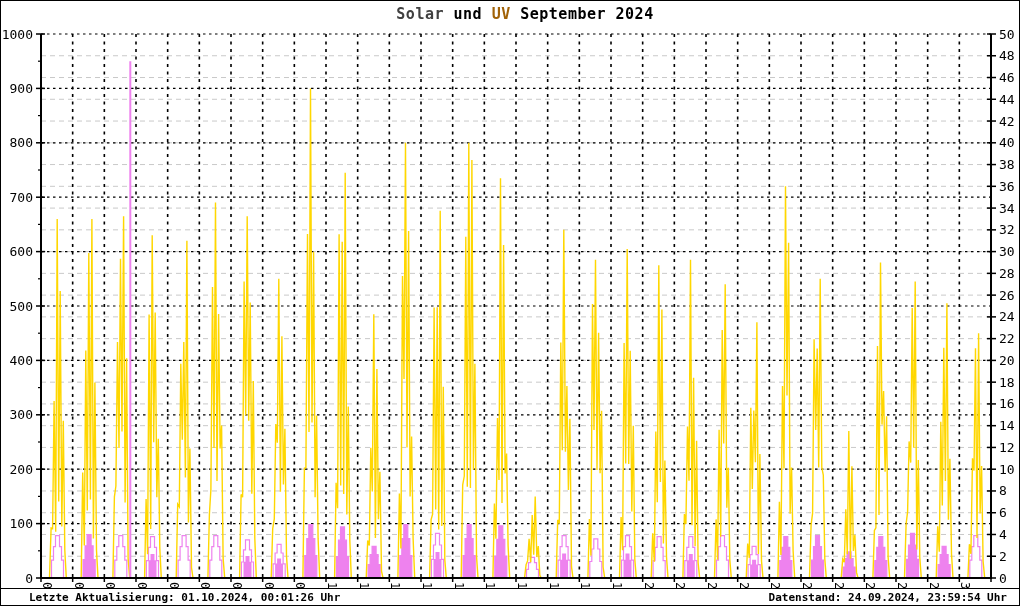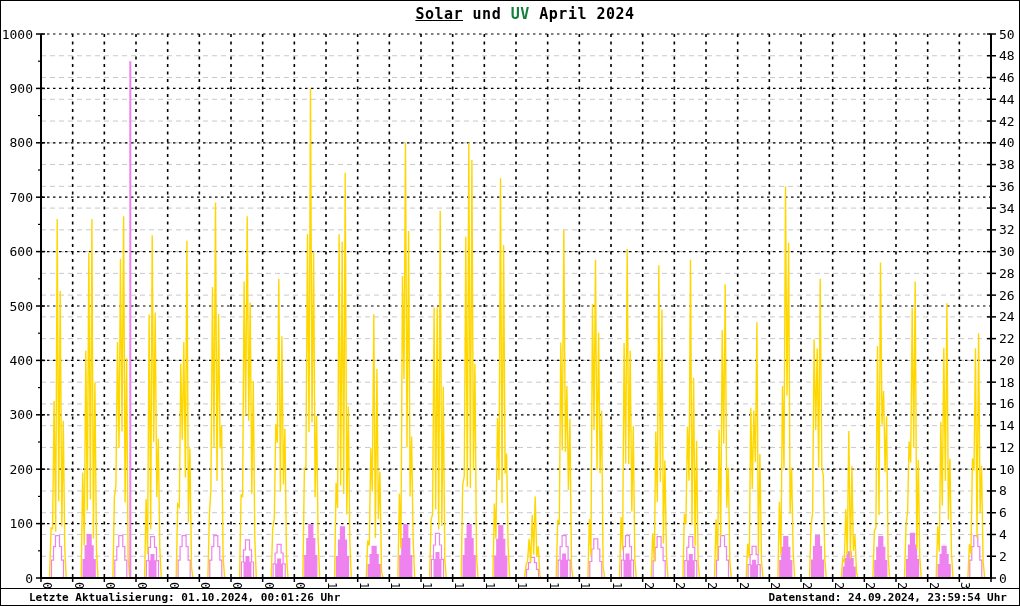--- a/index.html
+++ b/index.html
@@ -5,36 +5,36 @@
   html,body{margin:0;padding:0;background:#fff;}
   .frame{
     position:relative;width:1020px;height:606px;box-sizing:border-box;
     background:#fff;border:1px solid #000;overflow:hidden;
     font-family:"DejaVu Sans Mono","Liberation Mono",monospace;
   }
   .title{
     position:absolute;top:4px;left:0;width:100%;padding-left:30px;box-sizing:border-box;
     text-align:center;font-size:15px;font-weight:bold;letter-spacing:.5px;white-space:pre;color:#000;
   }
-  .t-solar{color:#000000;text-decoration:underline;}
-  .t-uv{color:#15803d;}
+  .t-solar{color:#404040;}
+  .t-uv{color:#a16207;}
   #chart{position:absolute;top:0;left:0;}
   svg text{font-family:"DejaVu Sans Mono","Liberation Mono",monospace;fill:#000;}
   .footer{
     position:absolute;left:0;right:0;bottom:0;height:15px;
     border-top:1px solid #000;background:#fff;
     display:flex;justify-content:space-between;align-items:center;
     font-size:11px;font-weight:bold;padding:1px 12px 0 28px;white-space:pre;color:#000;gap:28px;
   }
 </style>
 </head>
 <body>
 
 <div class="frame">
-  <div class="title"><span class="t-solar">Solar</span><span> und </span><span class="t-uv">UV</span><span> April 2024</span></div>
+  <div class="title"><span class="t-solar">Solar</span><span> und </span><span class="t-uv">UV</span><span> September 2024</span></div>
 
   <svg id="chart" width="1020" height="590" viewBox="0 0 1020 590">
       <g>
         <line x1="40" y1="555.24" x2="990" y2="555.24" stroke="#c9c9c9" stroke-width="1" stroke-dasharray="5 4"></line>
         <line x1="40" y1="533.48" x2="990" y2="533.48" stroke="#c9c9c9" stroke-width="1" stroke-dasharray="5 4"></line>
         <line x1="40" y1="511.72" x2="990" y2="511.72" stroke="#c9c9c9" stroke-width="1" stroke-dasharray="5 4"></line>
         <line x1="40" y1="489.96" x2="990" y2="489.96" stroke="#c9c9c9" stroke-width="1" stroke-dasharray="5 4"></line>
         <line x1="40" y1="468.2" x2="990" y2="468.2" stroke="#c9c9c9" stroke-width="1" stroke-dasharray="5 4"></line>
         <line x1="40" y1="446.44" x2="990" y2="446.44" stroke="#c9c9c9" stroke-width="1" stroke-dasharray="5 4"></line>
         <line x1="40" y1="424.67999999999995" x2="990" y2="424.67999999999995" stroke="#c9c9c9" stroke-width="1" stroke-dasharray="5 4"></line>

